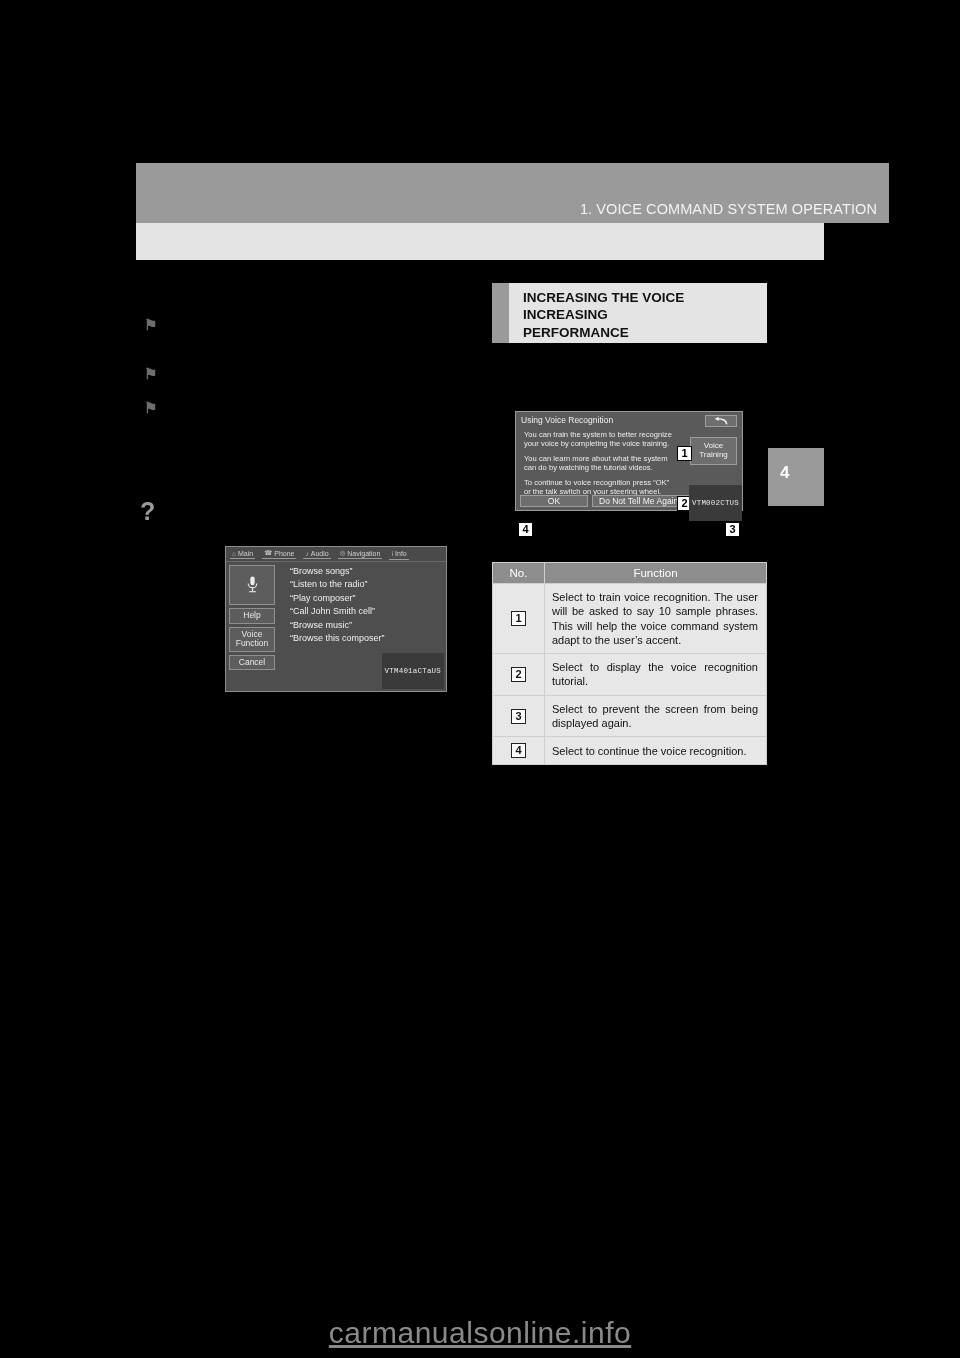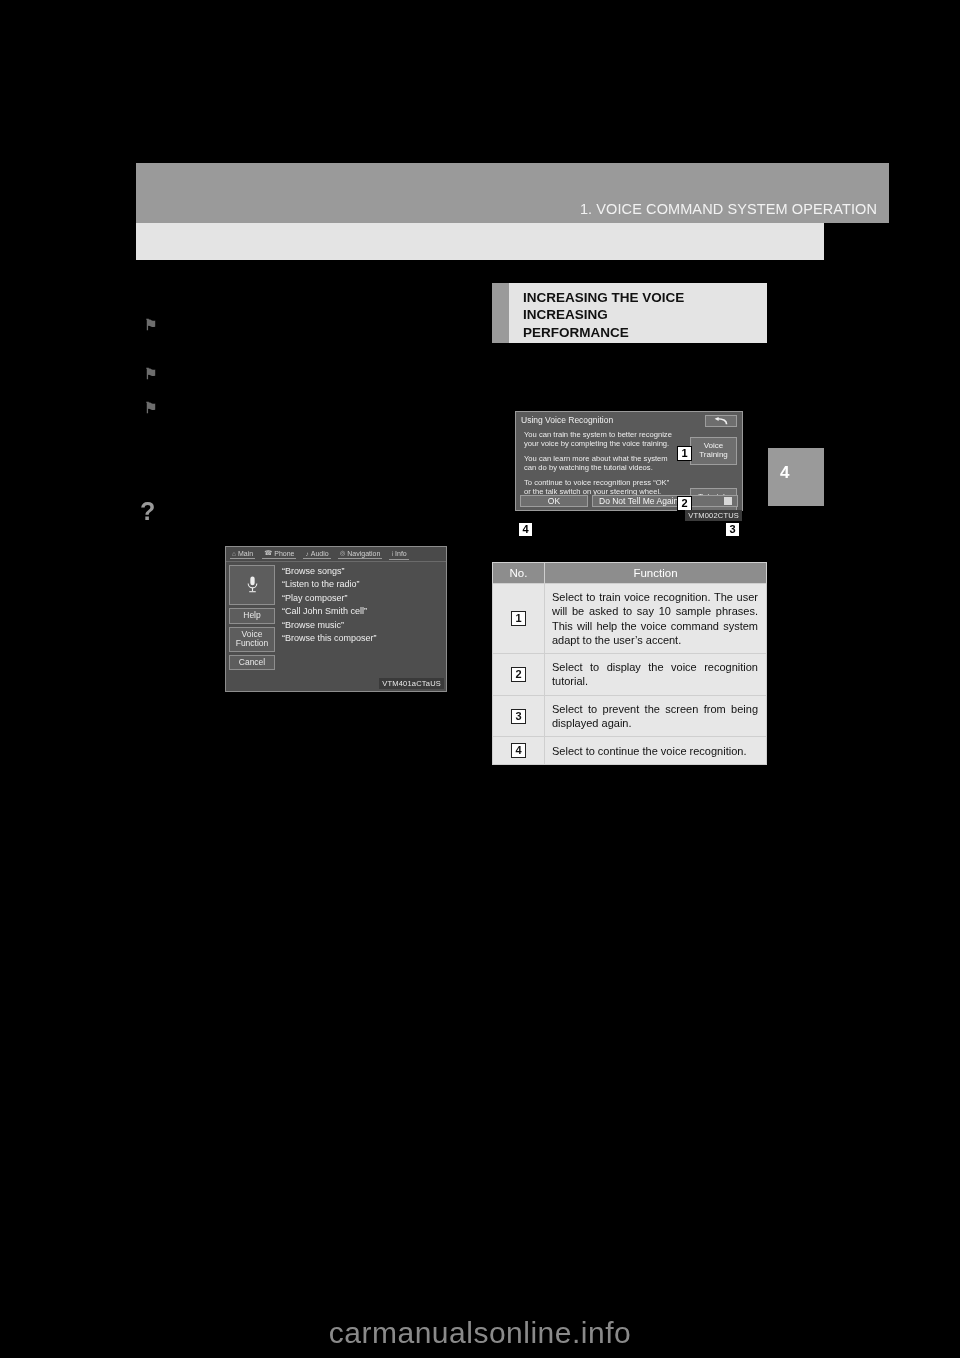--- a/index.html
+++ b/index.html
@@ -50,23 +50,23 @@
     line-height: 1;
   }
   .bullet-sm { font-size: 15px; }
   .bullet-lg { font-size: 25px; color: #9a9a9a; }
 
   
   .figure { position: absolute; }
   .fig-code {
     position: absolute; right: 2px; bottom: 2px;
     background: #3a3a3a; color: #e8e8e8;
-    font-size: 7.5px; padding: 1px 3px;
+    font-size: 7.5px; padding: 14px 3px;
     letter-spacing: 0.2px;
-    font-family: Liberation Sans, sans-serif;
+    font-family: Liberation Mono, monospace;
   }
 
   
   .fig1 {
     left: 225px; top: 546px;
     width: 222px; height: 146px;
     background: #4e4e4e;
     border: 1px solid #8d8d8d;
   }
   .fig1-navbar {
@@ -96,21 +96,21 @@
   .mic-glyph { width: 13px; }
   .fig1-btn {
     width: 46px; background: #5d5d5d; border: 1px solid #8f8f8f;
     color: #e9e9e9; font-size: 8.5px; text-align: center;
     padding: 2px 0; line-height: 1.12;
   }
   .fig1-list {
     position: absolute; left: 56px; top: 20px; right: 3px;
     display: flex; flex-direction: column; gap: 3.5px;
   }
-  .fig1-list-item { color: #efefef; font-size: 9px; line-height: 1.1; }
+  .fig1-list-item { color: #efefef; font-size: 9px; line-height: 1.1; margin-left: 8px; }
 
   
   .heading-block {
     position: absolute; left: 492px; top: 283px;
     width: 275px; height: 60px;
     background: #e4e4e4;
   }
   .heading-bar {
     position: absolute; left: 0; top: 0; width: 17px; height: 100%;
     background: #9a9a9a;
@@ -210,20 +210,21 @@
     border: 1.2px solid #222; background: #fff;
     font-size: 11px; font-weight: bold; line-height: 1;
   }
 
   
   .watermark {
     position: absolute; left: 0; bottom: 8px; width: 100%;
     text-align: center;
     color: #8a8a8a; font-size: 30px;
     letter-spacing: 0.5px;
+    text-decoration: underline;
   }
 </style>
 </head>
 <body>
 
 <div class="page">
 
   <div class="header-band">
     <div class="header-title">1. VOICE COMMAND SYSTEM OPERATION</div>
   </div>

